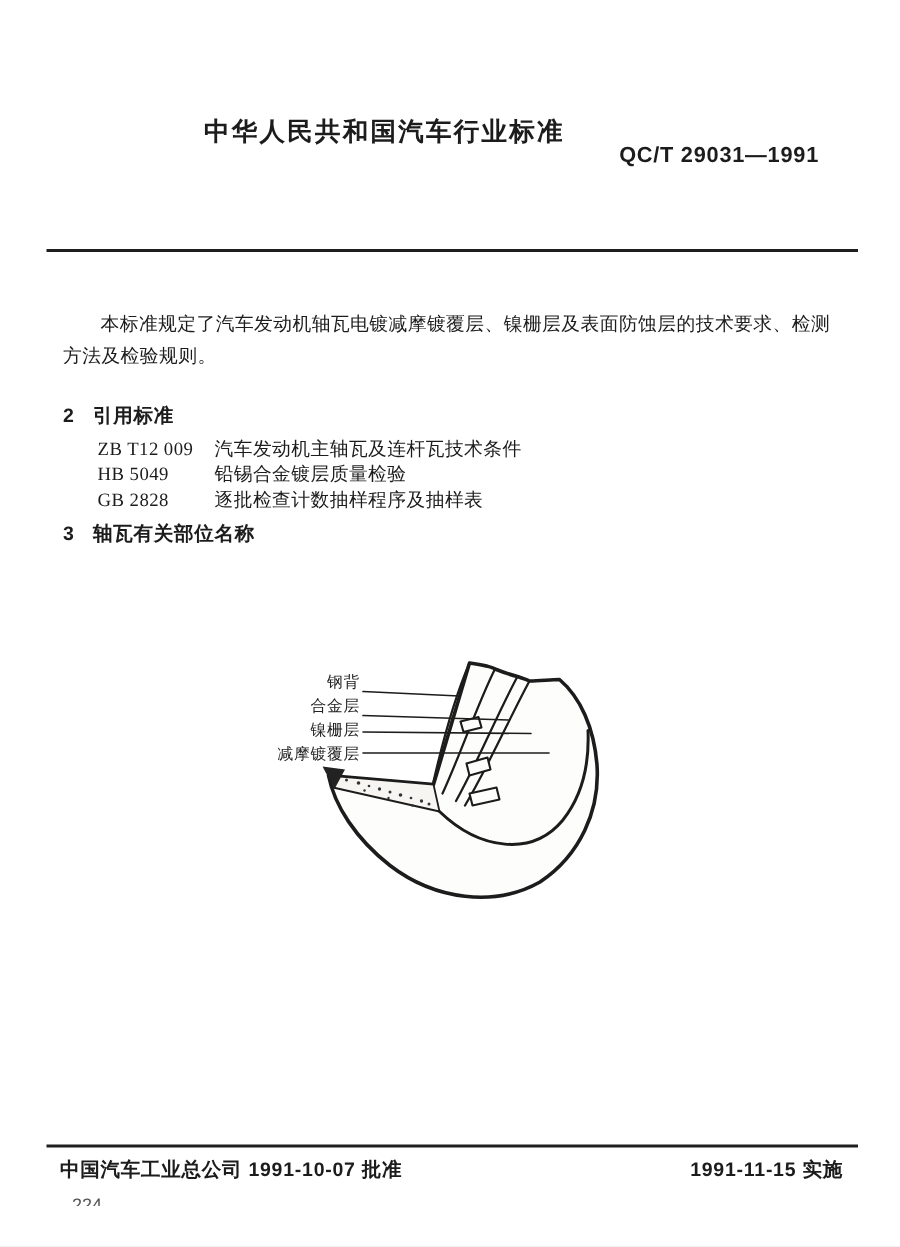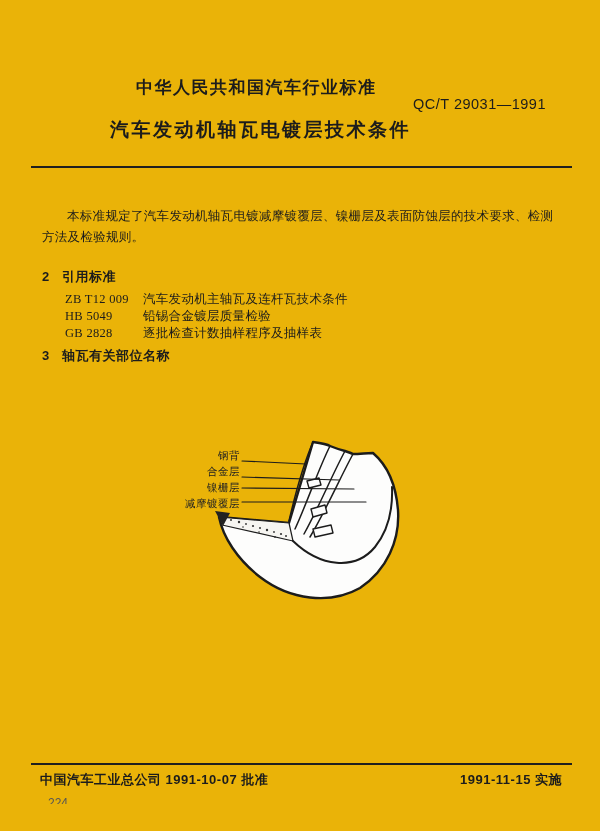--- a/index.html
+++ b/index.html
@@ -1,25 +1,25 @@
 <!DOCTYPE html>
 <html><head>
 <meta charset="utf-8">
 <style>
   html,body{margin:0;padding:0;background:#e8e8e6;}
   #page{
     position:relative;width:600px;height:831px;margin:0 auto;
-    background:#eab308;overflow:hidden;
+    background:#ffffff;overflow:hidden;
     font-family:"Liberation Serif","DejaVu Serif",serif;
     color:#1c1c1c;
   }
   .abs{position:absolute;}
   
   .std-type{left:136px;top:76px;font-size:17px;font-weight:bold;letter-spacing:1.5px;font-family:"Liberation Sans","DejaVu Sans",sans-serif;}
-  .std-num{right:54px;top:96px;font-size:14.5px;font-weight:normal;letter-spacing:.5px;font-family:"Liberation Sans","DejaVu Sans",sans-serif;}
+  .std-num{right:54px;top:96px;font-size:14.5px;font-weight:bold;letter-spacing:.5px;font-family:"Liberation Sans","DejaVu Sans",sans-serif;}
   .doc-title{left:110px;top:117px;font-size:19px;font-weight:bold;letter-spacing:2.5px;font-family:"Liberation Sans","DejaVu Sans",sans-serif;}
   .rule{left:31px;width:541px;height:0;border-top:2px solid #1f1f1f;}
   .rule-top{top:166px;}
   .rule-bottom{top:763px;}
   
   .sec-head{left:42px;font-size:13px;font-weight:bold;letter-spacing:.5px;font-family:"Liberation Sans","DejaVu Sans",sans-serif;}
   .sec-head .no{display:inline-block;width:20px;font-weight:bold;}
   .para{left:42px;width:516px;font-size:12.5px;line-height:21px;text-indent:2em;letter-spacing:.3px;}
   .ref-table{left:65px;font-size:12.5px;line-height:16.8px;border-collapse:collapse;}
   .ref-table td{padding:0;vertical-align:top;letter-spacing:.3px;}
@@ -32,21 +32,20 @@
   .implement{right:38px;top:771px;font-size:13px;font-weight:bold;letter-spacing:.5px;font-family:"Liberation Sans","DejaVu Sans",sans-serif;}
   .page-num{left:48px;top:796px;height:8px;overflow:hidden;font-size:12px;color:#555;font-family:"Liberation Sans","DejaVu Sans",sans-serif;}
 </style>
 </head>
 <body>
 
 <div id="page">
 
   <div class="abs std-type">中华人民共和国汽车行业标准</div>
   <div class="abs std-num">QC/T 29031—1991</div>
-  <div class="abs doc-title">汽车发动机轴瓦电镀层技术条件</div>
   <div class="abs rule rule-top"></div>
 
   <div class="abs para" style="top:206px;">本标准规定了汽车发动机轴瓦电镀减摩镀覆层、镍栅层及表面防蚀层的技术要求、检测方法及检验规则。</div>
 
   <div class="abs sec-head" style="top:268px;">
     <span class="no">2</span><span>引用标准</span>
   </div>
   <table class="abs ref-table" style="top:291px;">
     <tbody>
         <tr>

